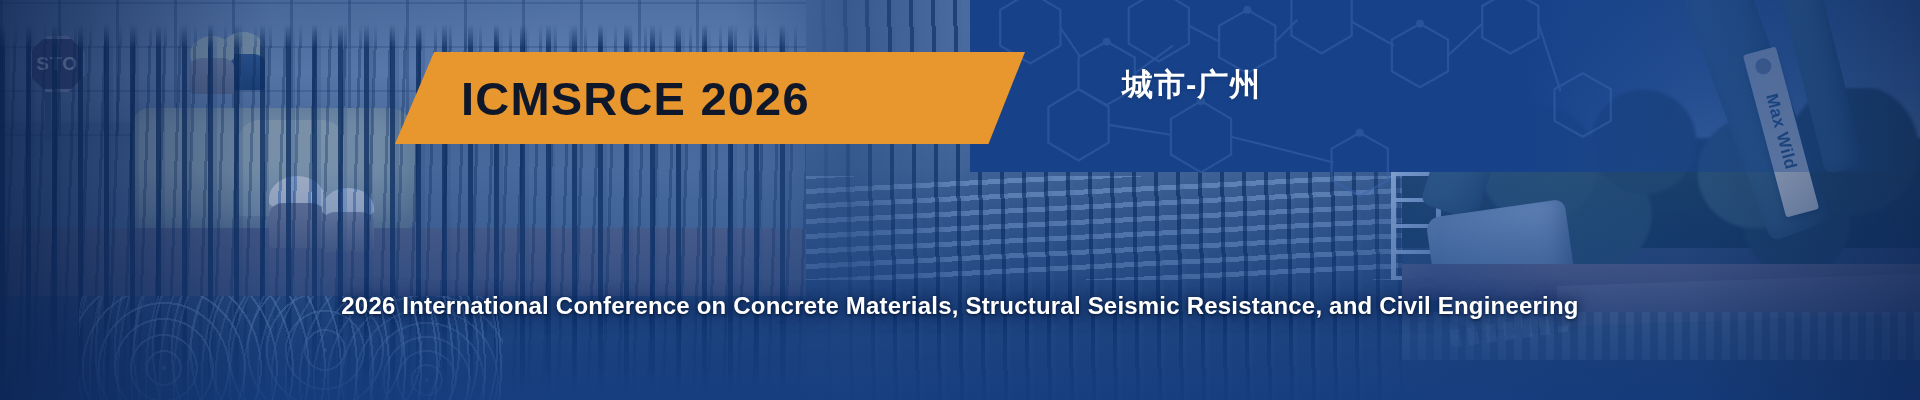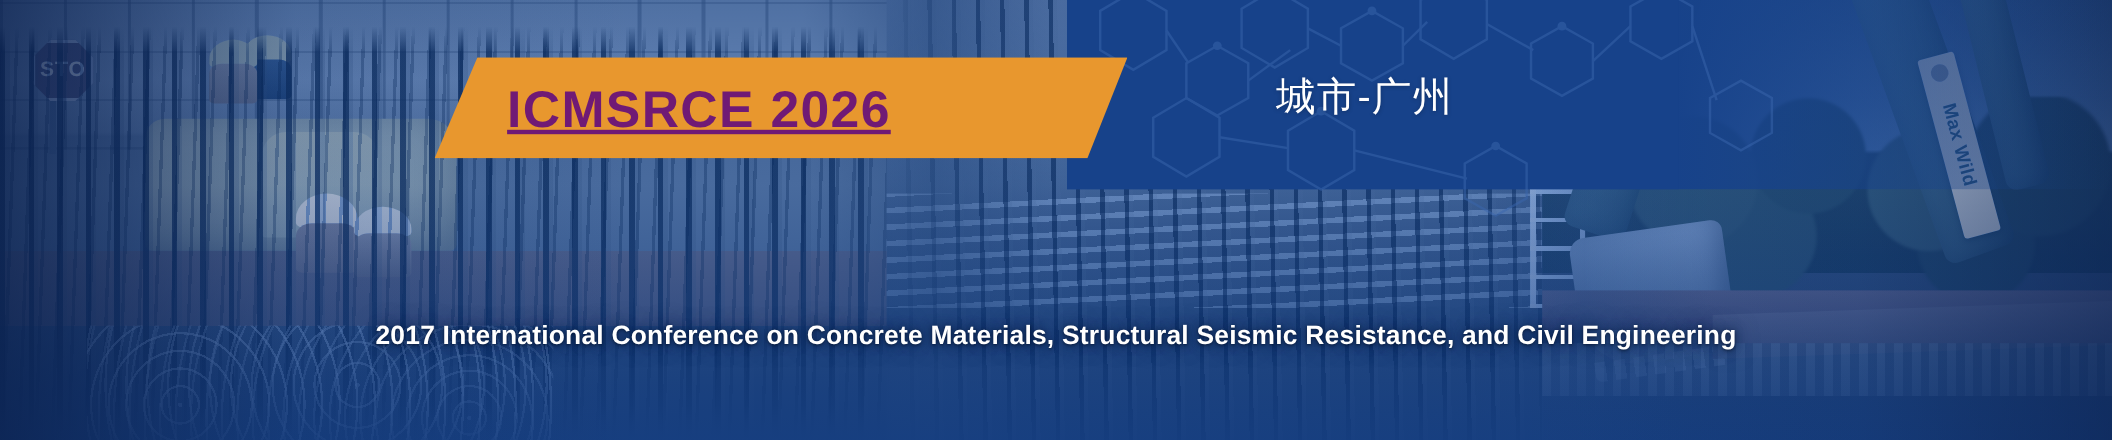--- a/index.html
+++ b/index.html
@@ -272,41 +272,39 @@
   
   .orange-banner {
     position:absolute;
     left: 395px; top: 52px;
     width: 630px; height: 92px;
     background: #e8972e;
     clip-path: polygon(6.2% 0, 100% 0, 94.2% 100%, 0 100%);
     display:flex; align-items:center;
   }
   .banner-text {
-    color:#701a75;
+    color:#0f172a;
     font-size: 47px;
     font-weight: bold;
     letter-spacing: 1.2px;
     margin-left: 66px;
     white-space: nowrap;
     line-height: 1;
-    text-decoration: underline;
   }
 
   
   .city-label {
     position:absolute;
     left: 1122px; top: 64px;
     color:#ffffff;
-    font-size: 36px;
-    font-weight: 400;
+    font-size: 31px;
+    font-weight: 700;
     letter-spacing: 1px;
     white-space: nowrap;
     text-shadow: 0 1px 4px rgba(0,0,0,.25);
-    margin-left: 38px;
   }
 
   
   .main-title {
     position:absolute;
     left: 0; right: 0; top: 163px;
     text-align:center;
     color:#ffffff;
     font-size: 62px;
     font-weight: bold;
@@ -447,15 +445,15 @@
     </g>
   </svg>
 
   <div class="orange-banner">
     <span class="banner-text">ICMSRCE 2026</span>
   </div>
 
   <div class="city-label">城市-广州</div>
 
 
-  <div class="sub-title">2017 International Conference on Concrete Materials, Structural Seismic Resistance, and Civil Engineering</div>
+  <div class="sub-title">2026 International Conference on Concrete Materials, Structural Seismic Resistance, and Civil Engineering</div>
 
 </div>
 
 </body></html>

